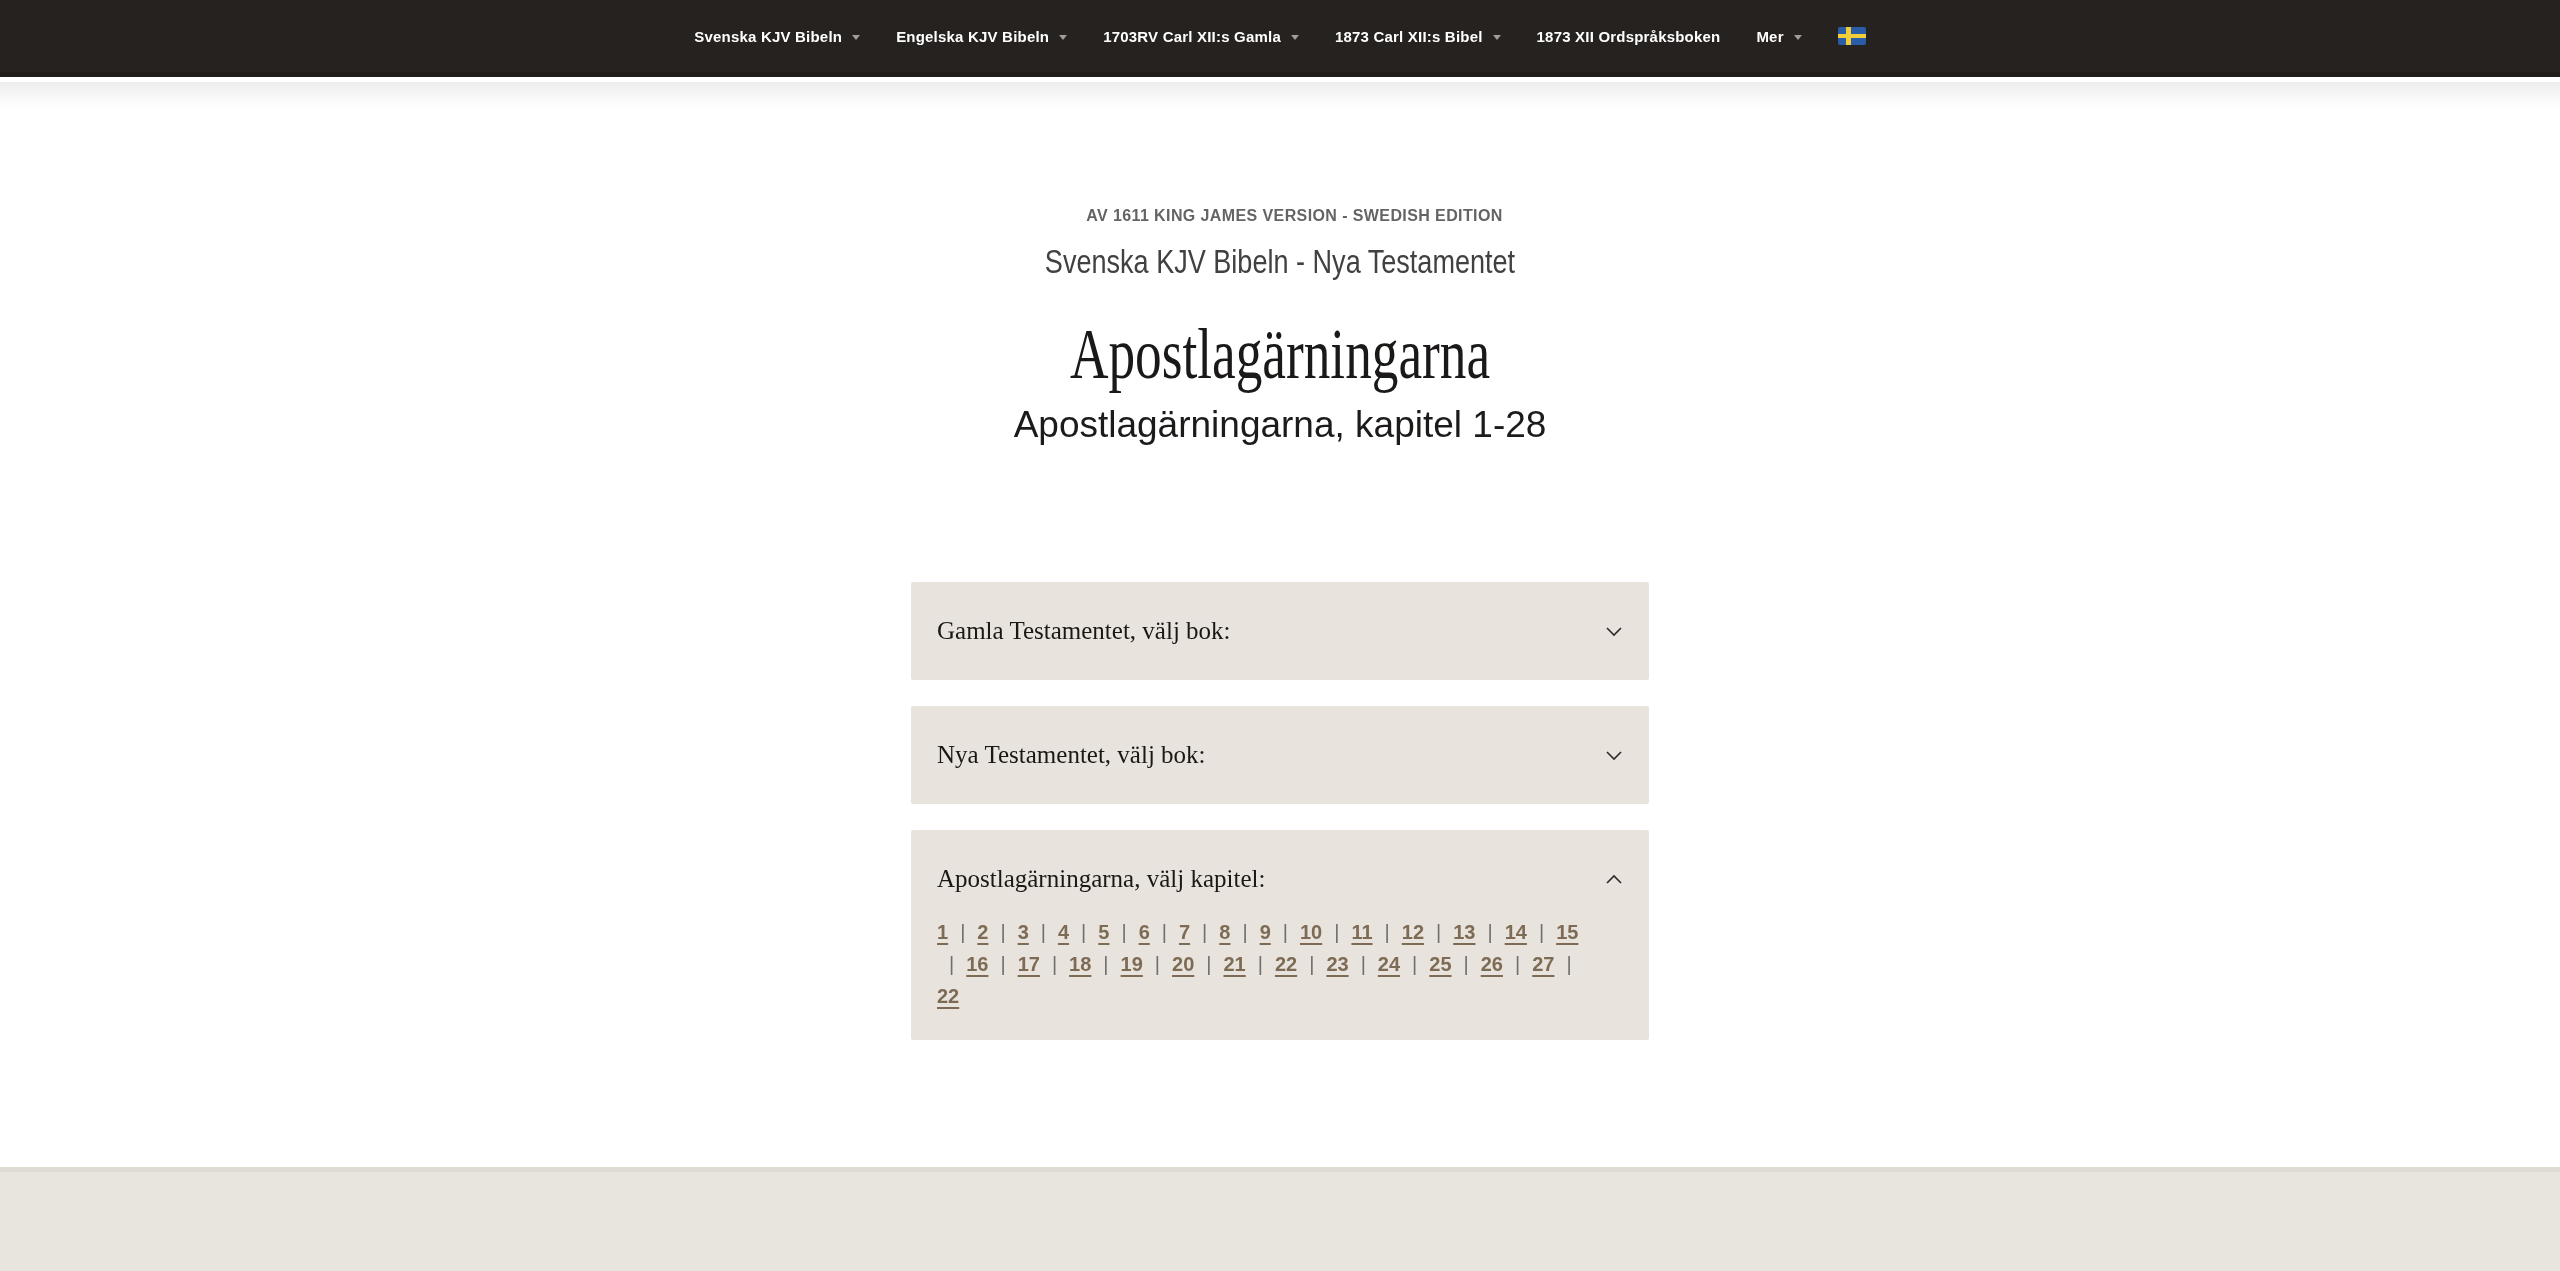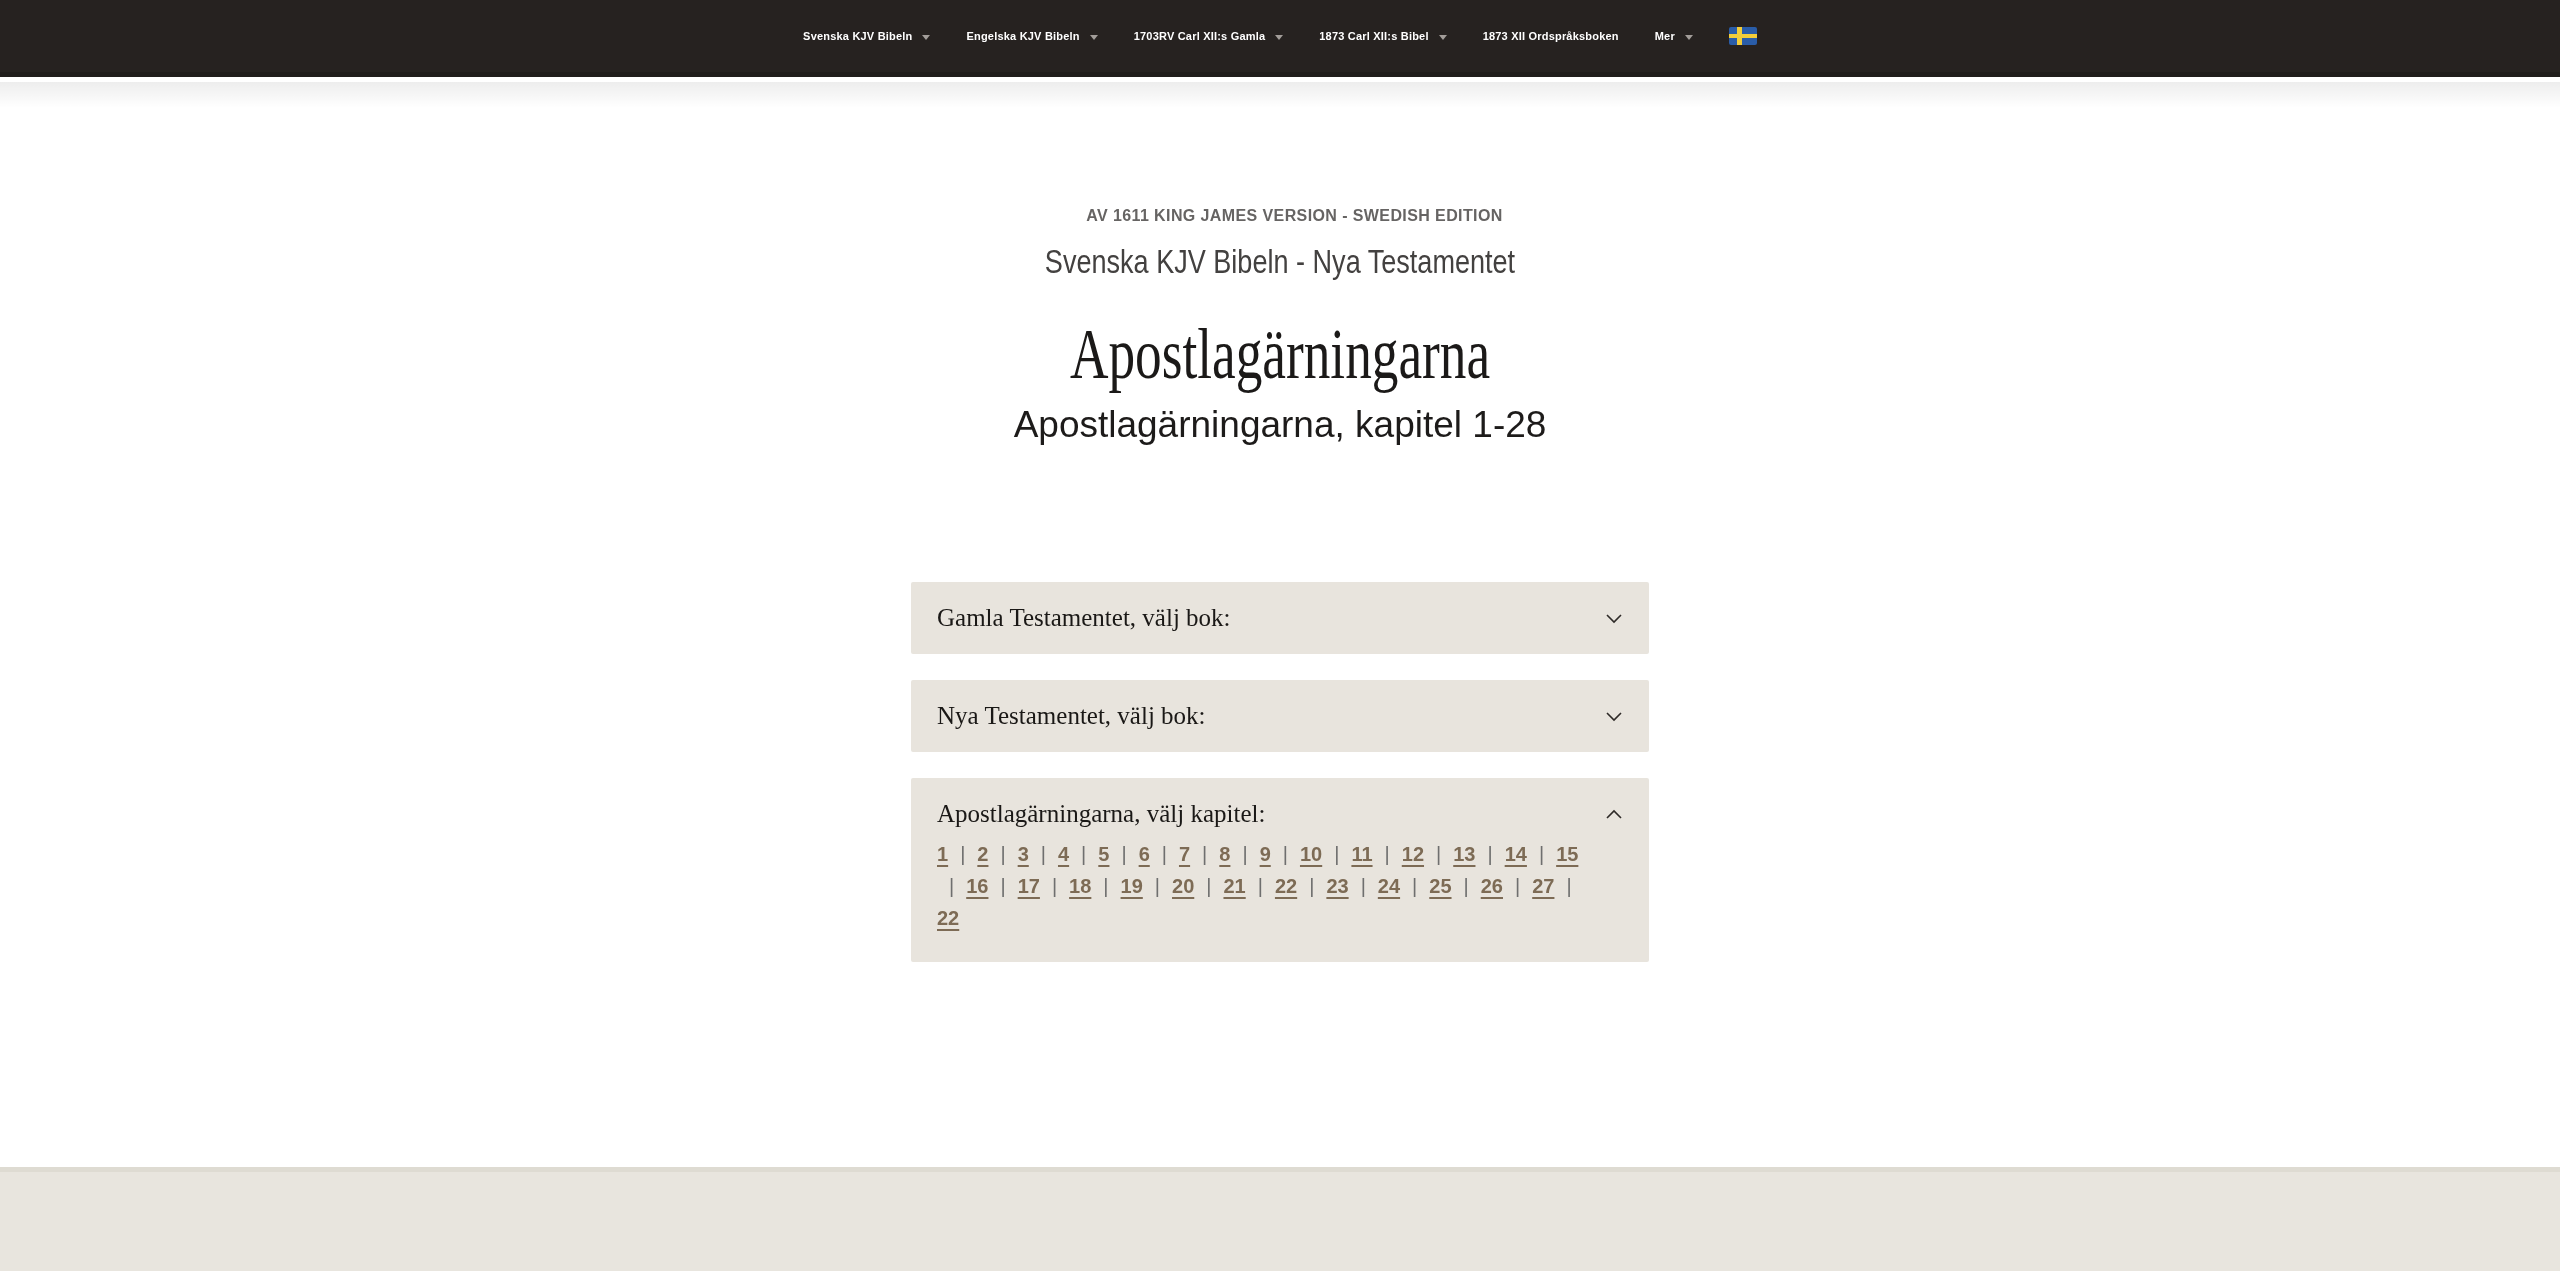--- a/index.html
+++ b/index.html
@@ -15,21 +15,21 @@
   .navbar {
     position:absolute; top:0; left:0; right:0; height:77px;
     background:#262220;
     border-bottom:5px solid #201d1b;
     display:flex; align-items:center; justify-content:center;
     gap:36px;
     z-index:5;
   }
   .nav-item {
     display:flex; align-items:center; gap:10px;
-    color:#ffffff; font-size:11px; font-weight:bold;
+    color:#ffffff; font-size:15px; font-weight:bold;
     letter-spacing:.2px; cursor:pointer; white-space:nowrap;
   }
   .caret {
     width:0; height:0;
     border-left:4px solid transparent;
     border-right:4px solid transparent;
     border-top:5px solid #a29d99;
     margin-top:2px;
   }
   .flag {
@@ -78,21 +78,21 @@
   .accordions {
     position:absolute; top:582px; left:50%; width:738px;
     transform:translateX(-50%);
   }
   .panel {
     background:#e8e4dd; border-radius:2px;
     padding:0 26px; margin-bottom:26px;
   }
   .panel-header {
     display:flex; align-items:center; justify-content:space-between;
-    height:72px; cursor:pointer;
+    height:98px; cursor:pointer;
   }
   .panel-title {
     font-family:"Liberation Serif", serif;
     font-size:25px; color:#1a1816;
   }
   .chevron { width:18px; height:11px; display:block; flex:0 0 auto; }
   .chevron polyline { fill:none; stroke:#2e2a27; stroke-width:1.6px; }
 
   .chapters {
     margin-top:-12px; padding-bottom:28px;

